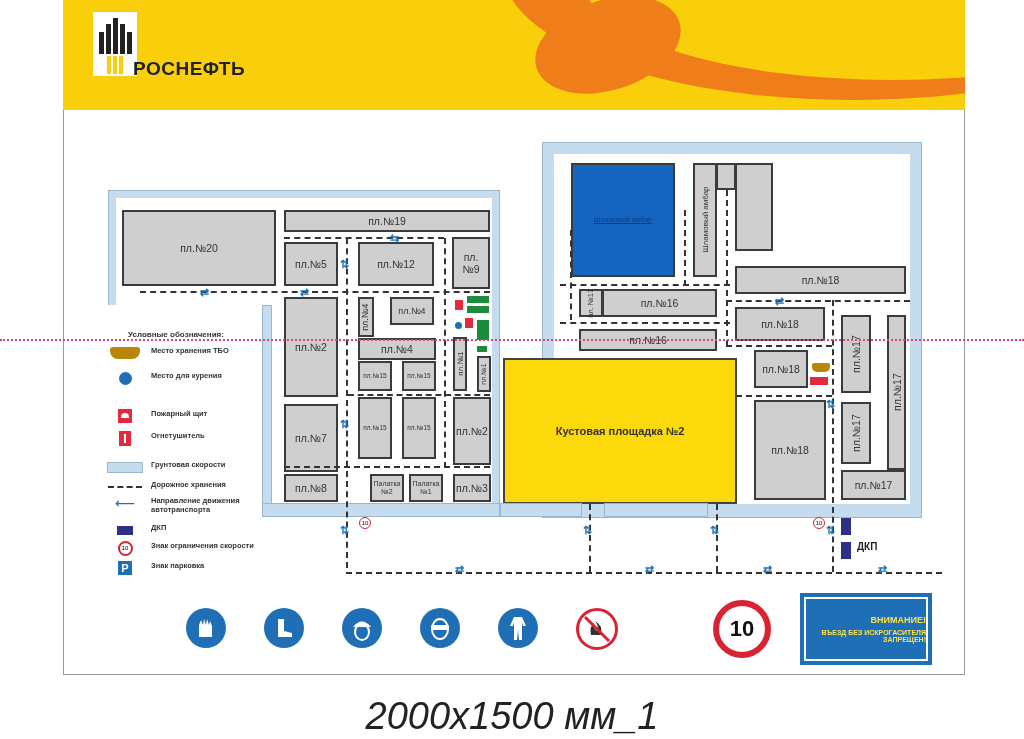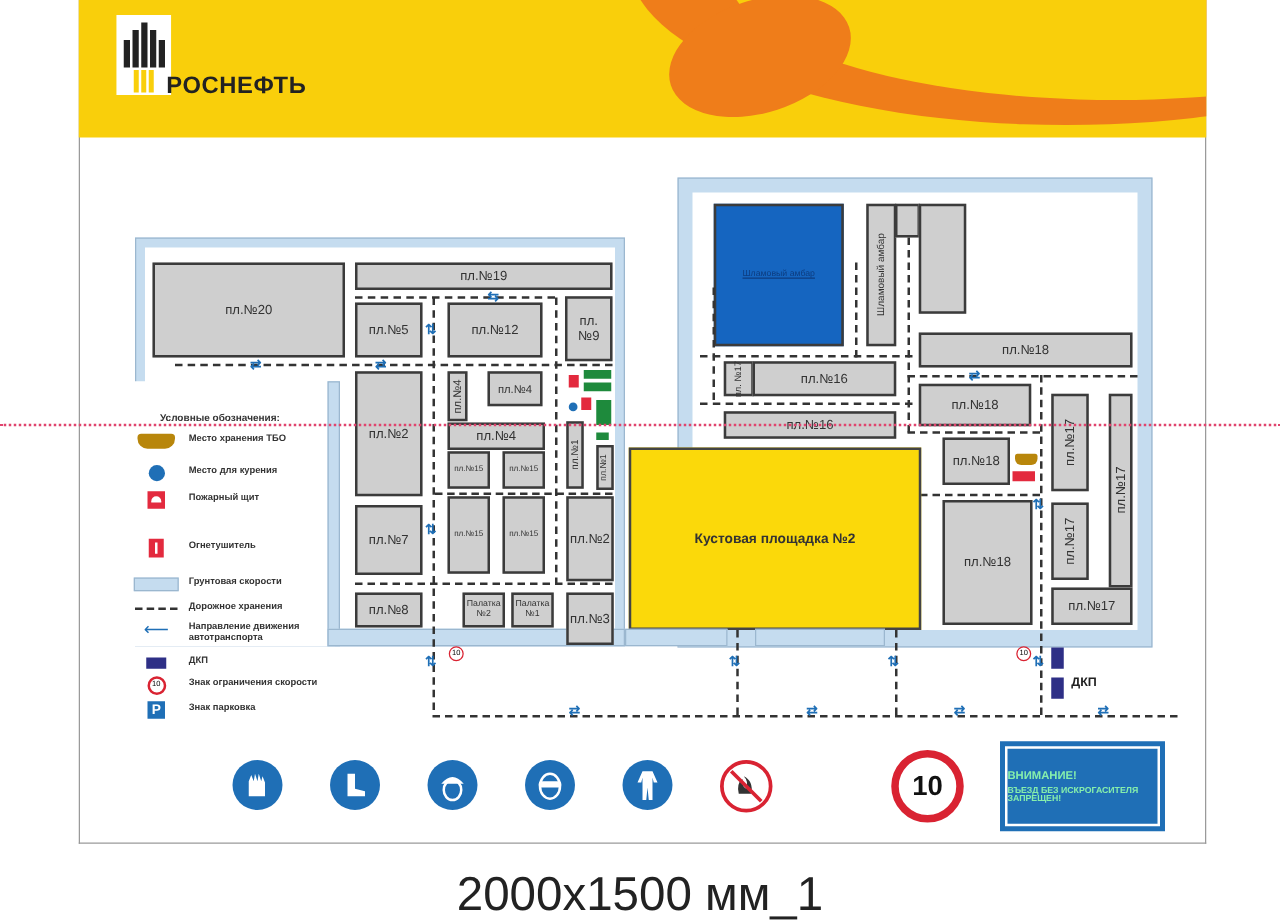--- a/index.html
+++ b/index.html
@@ -20,21 +20,21 @@
   .road-h{position:absolute;height:0;border-top:2px dashed #333;}
   .road-v{position:absolute;width:0;border-left:2px dashed #333;}
   .arr{position:absolute;color:#1f6fb6;font-size:11px;line-height:8px;font-weight:bold;}
   .redline{position:absolute;left:0;top:339px;width:1024px;height:0;border-top:2px dotted #e0446e;}
   .legend{position:absolute;left:100px;top:330px;width:170px;}
   .lg-title{position:absolute;left:28px;top:0;font-size:8px;color:#333;font-weight:bold;}
   .lg-row{position:absolute;left:0;width:170px;height:20px;}
   .lg-sym{position:absolute;left:0;top:0;width:50px;height:20px;display:flex;align-items:center;justify-content:center;}
   .lg-text{position:absolute;left:51px;top:3px;font-size:7.5px;color:#333;font-weight:bold;line-height:9px;}
   .sign{position:absolute;width:40px;height:40px;border-radius:50%;background:#1f6fb6;display:flex;align-items:center;justify-content:center;}
-  .caption{position:absolute;left:0;top:695px;width:1024px;text-align:center;font-size:38px;color:#222;}
+  .caption{position:absolute;left:0;top:695px;width:1024px;text-align:center;font-size:38px;font-style:italic;color:#222;}
 </style>
 </head>
 <body>
 
 <div class="board"></div>
 
 <div class="header">
   <div class="swoosh1"></div>
   <div class="swoosh2"></div>
   <div class="swoosh4"></div>
@@ -91,40 +91,40 @@
 <div class="plot" style="left:402px;top:361px;width:34px;height:30px;font-size:6.5px;">
     <span>пл.№15</span>
   </div>
 <div class="plot v" style="left:453px;top:337px;width:14px;height:54px;font-size:8px;">
     <span>пл.№1</span>
   </div>
 <div class="plot v" style="left:477px;top:356px;width:14px;height:36px;font-size:7px;">
     <span>пл.№1</span>
   </div>
 
-<div class="plot" style="left:284px;top:404px;width:54px;height:56px;">
+<div class="plot" style="left:284px;top:404px;width:54px;height:68px;">
     <span>пл.№7</span>
   </div>
 <div class="plot" style="left:358px;top:397px;width:34px;height:62px;font-size:6.5px;">
     <span>пл.№15</span>
   </div>
 <div class="plot" style="left:402px;top:397px;width:34px;height:62px;font-size:6.5px;">
     <span>пл.№15</span>
   </div>
 <div class="plot" style="left:453px;top:397px;width:38px;height:68px;">
     <span>пл.№2</span>
   </div>
 <div class="plot" style="left:284px;top:474px;width:54px;height:28px;">
     <span>пл.№8</span>
   </div>
 <div class="plot" style="left:370px;top:474px;width:34px;height:28px;font-size:7px;white-space:pre;"><span>Палатка
 №2</span></div>
 <div class="plot" style="left:409px;top:474px;width:34px;height:28px;font-size:7px;white-space:pre;"><span>Палатка
 №1</span></div>
-<div class="plot" style="left:453px;top:474px;width:38px;height:42px;">
+<div class="plot" style="left:453px;top:474px;width:38px;height:28px;">
     <span>пл.№3</span>
   </div>
 
 <div class="road-h" style="left:140px;top:291px;width:350px;"></div>
 <div class="road-h" style="left:284px;top:237px;width:160px;"></div>
 <div class="road-v" style="left:346px;top:238px;height:330px;"></div>
 <div class="road-v" style="left:444px;top:238px;height:230px;"></div>
 <div class="road-h" style="left:284px;top:466px;width:206px;"></div>
 <div class="road-h" style="left:348px;top:394px;width:142px;"></div>
 
@@ -240,21 +240,21 @@
         <div style="width:30px;height:12px;background:#b8860b;border-radius:3px 3px 8px 8px;"></div>
       </div>
     <div class="lg-text">Место хранения ТБО</div>
   </div>
   <div class="lg-row" style="top:38px;">
     <div class="lg-sym">
         <div style="width:13px;height:13px;border-radius:50%;background:#1f6fb6;"></div>
       </div>
     <div class="lg-text">Место для курения</div>
   </div>
-  <div class="lg-row" style="top:60px;">
+  <div class="lg-row" style="top:76px;">
     <div class="lg-sym">
         <div style="width:14px;height:14px;background:#e32a3e;position:relative;">
           <div style="position:absolute;left:3px;top:4px;width:8px;height:5px;border-radius:4px 4px 0 0;background:#fff;"></div>
         </div>
       </div>
     <div class="lg-text">Пожарный щит</div>
   </div>
   <div class="lg-row" style="top:98px;">
     <div class="lg-sym">
         <div style="width:12px;height:15px;background:#e32a3e;position:relative;">
@@ -333,20 +333,20 @@
       <path d="M12 24 Q10 16 15 12 Q14 18 18 20 Q20 14 16 10 Q24 14 22 24 Z" fill="#333"></path>
       <line x1="6" y1="6" x2="30" y2="30" stroke="#d92332" stroke-width="3"></line>
     </svg>
 </div>
 
 <div style="position:absolute;left:713px;top:600px;width:46px;height:46px;border:6px solid #d92332;border-radius:50%;background:#fff;display:flex;align-items:center;justify-content:center;">
   <span style="font-size:22px;font-weight:bold;color:#111;">10</span>
 </div>
 
 <div style="position:absolute;left:800px;top:593px;width:132px;height:72px;background:#1f6fb6;box-sizing:border-box;padding:4px;">
-  <div style="border:2px solid #fff;height:100%;box-sizing:border-box;display:flex;flex-direction:column;align-items:flex-start;justify-content:center;color:#86efac;font-weight:bold;text-align:center;">
+  <div style="border:2px solid #fff;height:100%;box-sizing:border-box;display:flex;flex-direction:column;align-items:flex-end;justify-content:center;color:#fde047;font-weight:bold;text-align:center;">
     <div style="font-size:9px;margin-bottom:4px;">ВНИМАНИЕ!</div>
     <div style="font-size:7px;">ВЪЕЗД БЕЗ ИСКРОГАСИТЕЛЯ</div>
     <div style="font-size:7px;">ЗАПРЕЩЕН!</div>
   </div>
 </div>
 
 <div class="caption">2000x1500 мм_1</div>
 
 </body></html>

